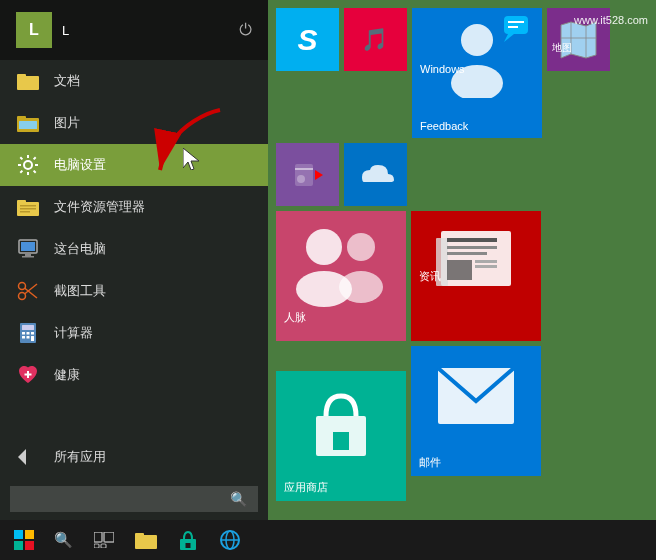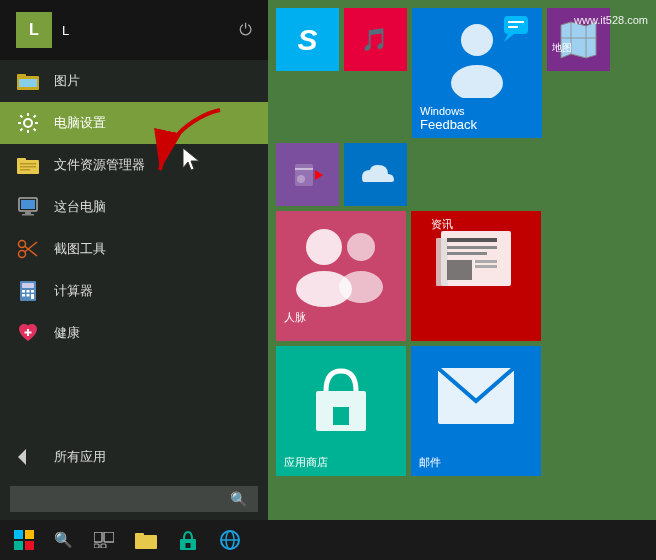--- a/index.html
+++ b/index.html
@@ -228,20 +228,29 @@
         <div class="user-avatar">
           <span>L</span>
         </div>
         <span class="user-name">L</span>
       </div>
       <div class="power-icon">⏻</div>
     </div>
 
     <div class="menu-items">
 
+      <div class="menu-item">
+        <div class="menu-item-icon">
+          <svg width="22" height="18" viewBox="0 0 22 18">
+            <rect x="0" y="4" width="22" height="14" fill="#e8c84a" rx="1"></rect>
+            <rect x="0" y="2" width="9" height="5" fill="#e8c84a" rx="1"></rect>
+          </svg>
+        </div>
+        <span>文档</span>
+      </div>
 
       <div class="menu-item">
         <div class="menu-item-icon">
           <svg width="22" height="18" viewBox="0 0 22 18">
             <rect x="0" y="4" width="22" height="14" fill="#c8a820" rx="1"></rect>
             <rect x="0" y="2" width="9" height="5" fill="#c8a820" rx="1"></rect>
             <rect x="2" y="7" width="18" height="8" fill="#87CEEB" rx="0.5"></rect>
           </svg>
         </div>
         <span>图片</span>
@@ -359,21 +368,21 @@
           </svg>
 
           <svg style="position:absolute;top:8px;right:10px;" width="28" height="28" viewBox="0 0 28 28">
             <rect x="0" y="0" width="24" height="18" rx="4" fill="#00bfff" opacity="0.9"></rect>
             <polygon points="4,18 0,26 10,18" fill="#00bfff" opacity="0.9"></polygon>
             <rect x="4" y="5" width="16" height="2" fill="white"></rect>
             <rect x="4" y="10" width="10" height="2" fill="white"></rect>
           </svg>
           <div style="z-index:1;">
             <span style="color:white;font-size:11px;display:block;">Windows</span>
-            <span style="color:white;font-size:13px;display:block;">Feedback</span>
+            <span style="color:white;font-size:11px;display:block;margin-top:45px;">Feedback</span>
           </div>
         </div>
 
         <div class="tile-sm" style="background:#7b2d8b;position:relative;">
           <svg width="45" height="40" viewBox="0 0 45 40">
             <path d="M5 5 L15 2 L30 6 L40 2 L40 35 L30 38 L15 34 L5 38 Z" fill="#a0d0f0" stroke="#888" stroke-width="1"></path>
             <path d="M15 2 L15 34" stroke="#888" stroke-width="0.8"></path>
             <path d="M30 6 L30 38" stroke="#888" stroke-width="0.8"></path>
             <path d="M5 18 L40 18" stroke="#888" stroke-width="0.8"></path>
           </svg>
@@ -404,39 +413,39 @@
         <div style="width:130px;height:130px;background:#c8456c;display:flex;flex-direction:column;align-items:flex-start;justify-content:flex-end;padding:16px 8px;cursor:pointer;position:relative;">
           <svg style="position:absolute;top:8px;left:50%;transform:translateX(-50%);" width="110" height="90" viewBox="0 0 110 90">
             <circle cx="38" cy="28" r="18" fill="white" opacity="0.85"></circle>
             <ellipse cx="38" cy="70" rx="28" ry="18" fill="white" opacity="0.85"></ellipse>
             <circle cx="75" cy="28" r="14" fill="white" opacity="0.65"></circle>
             <ellipse cx="75" cy="68" rx="22" ry="16" fill="white" opacity="0.65"></ellipse>
           </svg>
           <span style="color:white;font-size:11px;z-index:1;">人脉</span>
         </div>
 
-        <div style="width:130px;height:130px;background:#c00000;display:flex;flex-direction:column;align-items:flex-start;justify-content:flex-start;padding:6px 20px;cursor:pointer;position:relative;">
+        <div style="width:130px;height:130px;background:#c00000;display:flex;flex-direction:column;align-items:flex-start;justify-content:center;padding:6px 8px;cursor:pointer;position:relative;">
 
           <svg style="position:absolute;top:15px;left:50%;transform:translateX(-50%);" width="90" height="70" viewBox="0 0 90 70">
             <rect x="10" y="5" width="70" height="55" fill="white" opacity="0.9" rx="2"></rect>
             <rect x="5" y="12" width="12" height="48" fill="#ddd" opacity="0.8" rx="1"></rect>
             <rect x="16" y="12" width="50" height="4" fill="#555"></rect>
             <rect x="16" y="20" width="50" height="3" fill="#888"></rect>
             <rect x="16" y="26" width="40" height="3" fill="#888"></rect>
             <rect x="16" y="34" width="25" height="20" fill="#444" opacity="0.7"></rect>
             <rect x="44" y="34" width="22" height="3" fill="#aaa"></rect>
             <rect x="44" y="39" width="22" height="3" fill="#aaa"></rect>
           </svg>
           <span style="color:white;font-size:11px;z-index:1;">资讯</span>
         </div>
       </div>
 
       <div class="tile-row">
 
-        <div style="width:130px;height:130px;background:#00b294;display:flex;flex-direction:column;align-items:flex-start;justify-content:flex-end;padding:6px 8px;cursor:pointer;position:relative;">
+        <div style="width:130px;height:130px;background:#00b294;display:flex;flex-direction:column;align-items:flex-start;justify-content:flex-end;padding:6px 8px;cursor:pointer;position:relative;margin-top:25px;">
           <svg style="position:absolute;top:15px;left:50%;transform:translateX(-50%);" width="80" height="80" viewBox="0 0 80 80">
             <rect x="15" y="30" width="50" height="40" fill="white" opacity="0.9" rx="2"></rect>
             <path d="M25 30 Q25 10 40 10 Q55 10 55 30" fill="none" stroke="white" stroke-width="5"></path>
             <rect x="32" y="46" width="16" height="18" fill="#00b294"></rect>
           </svg>
           <span style="color:white;font-size:11px;z-index:1;">应用商店</span>
         </div>
 
         <div style="width:130px;height:130px;background:#0078d7;display:flex;flex-direction:column;align-items:flex-start;justify-content:flex-end;padding:6px 8px;cursor:pointer;position:relative;">
           <svg style="position:absolute;top:20px;left:50%;transform:translateX(-50%);" width="80" height="60" viewBox="0 0 80 60">

